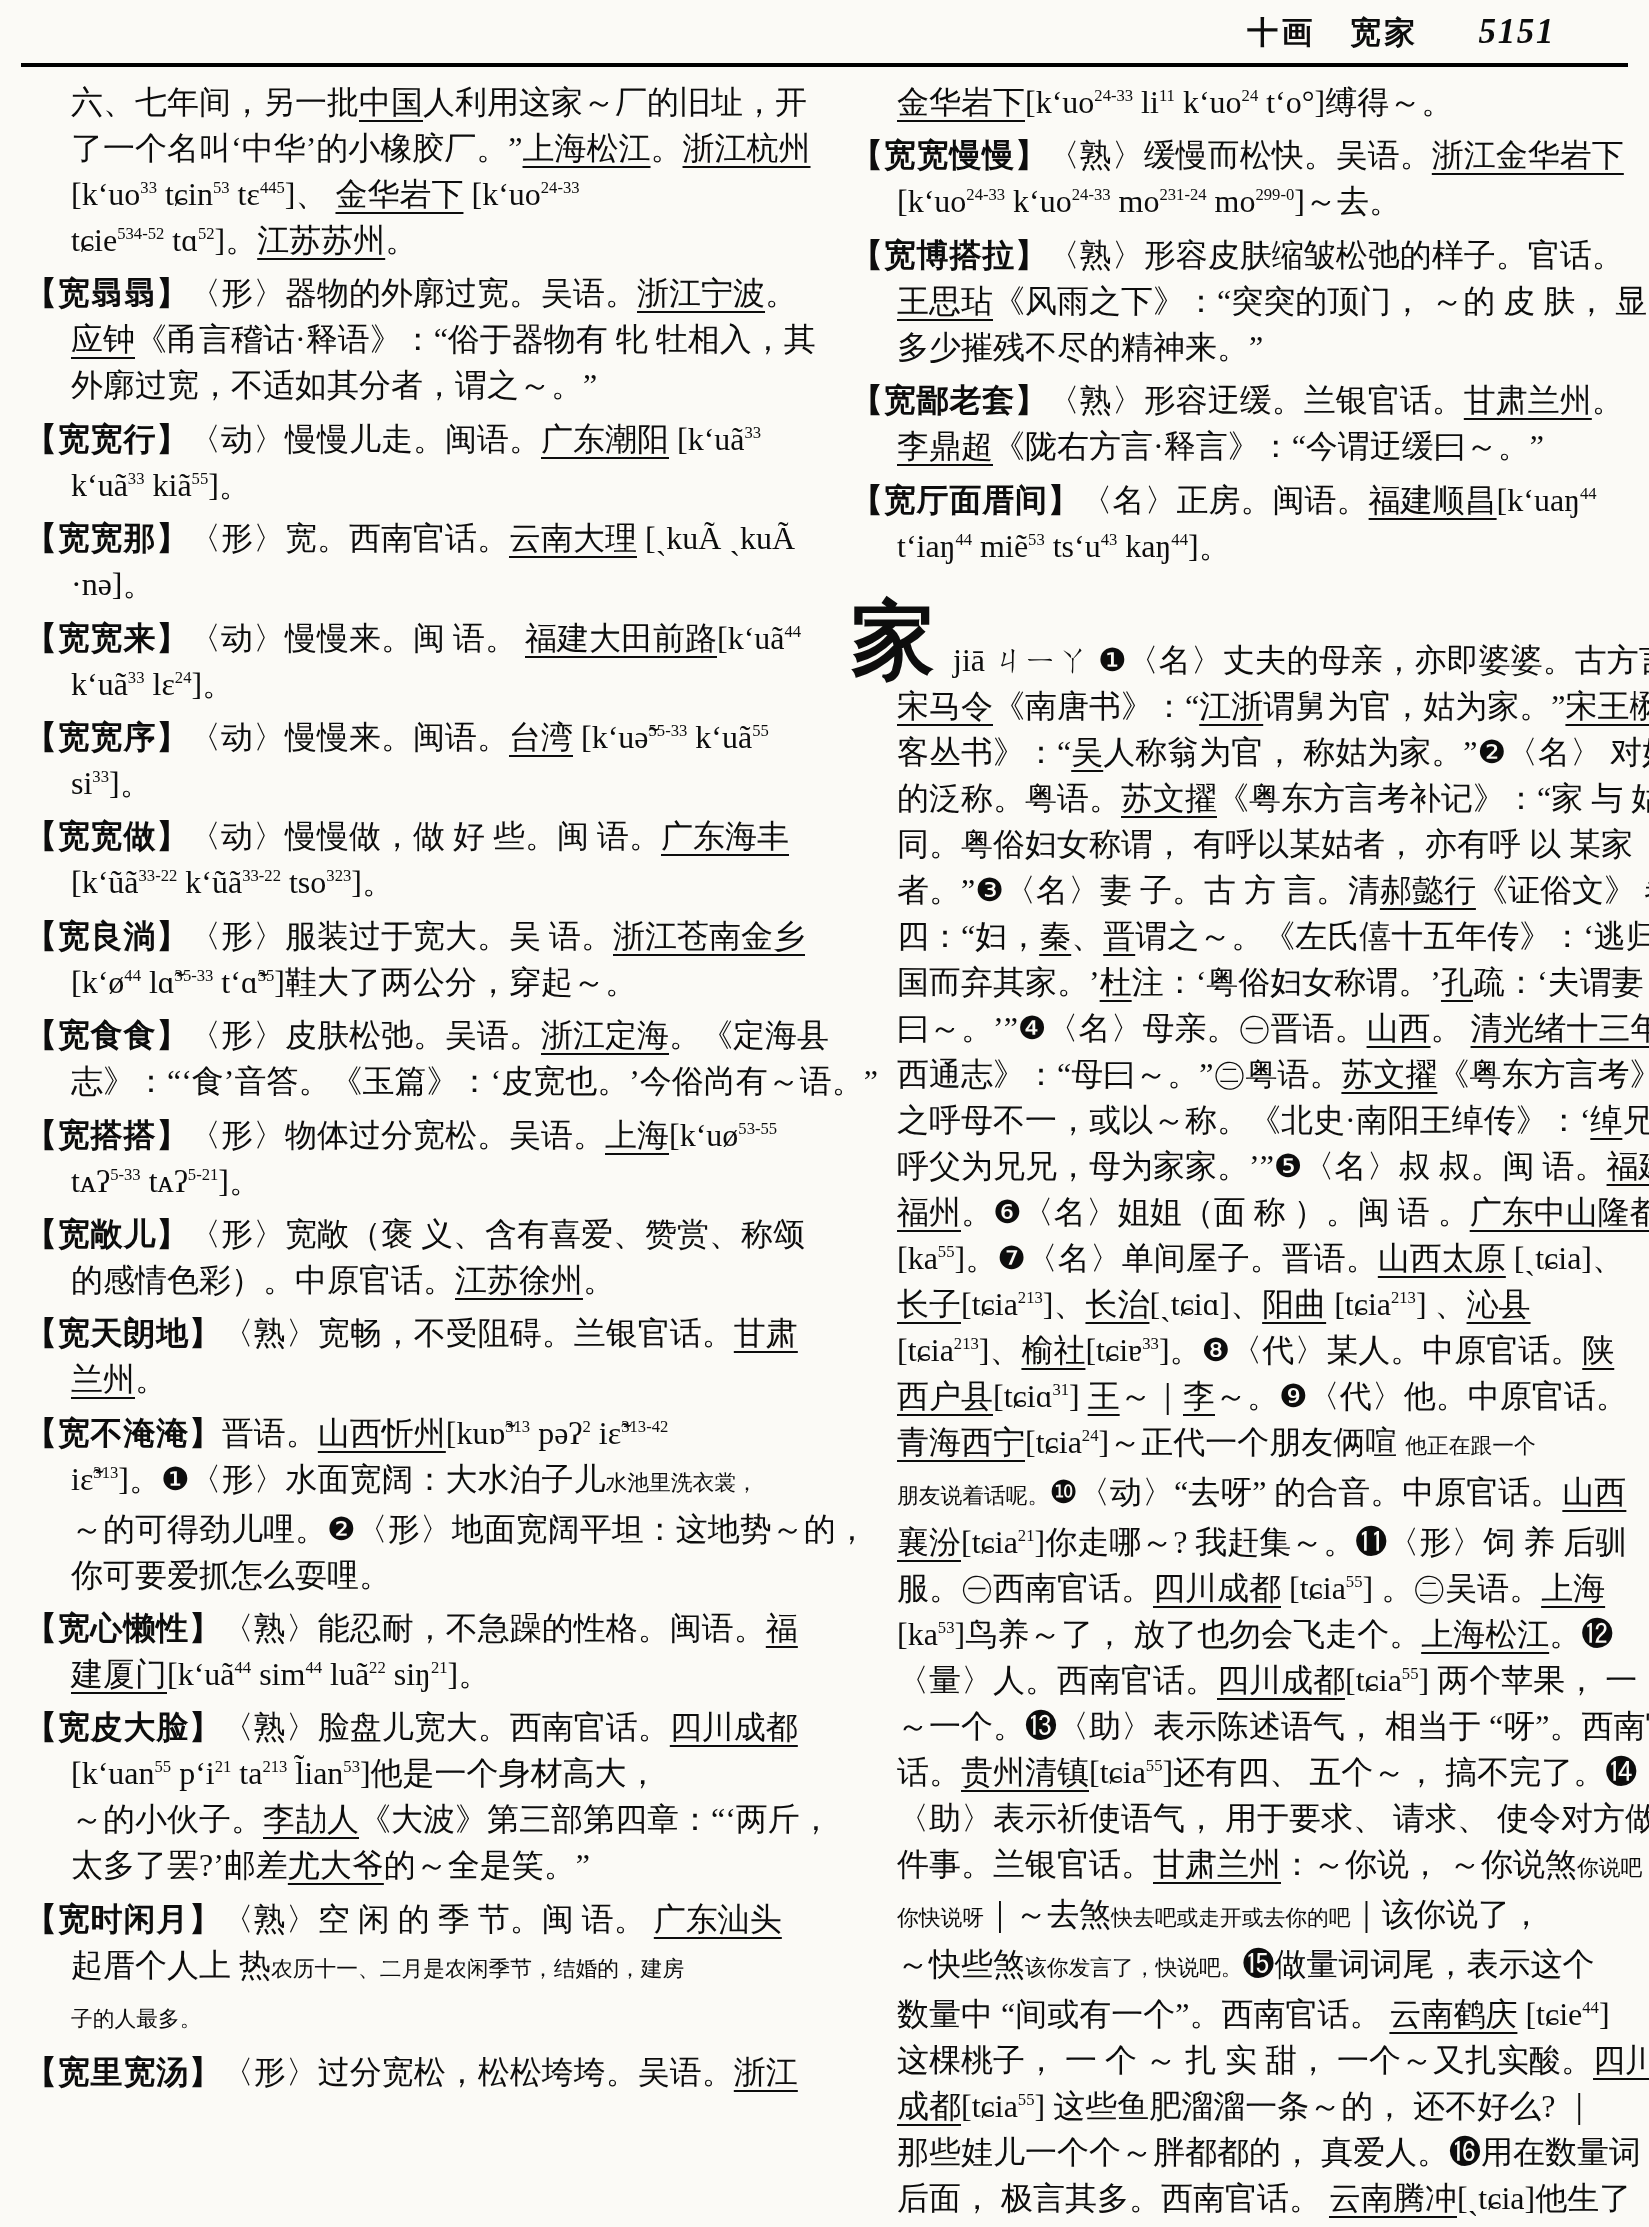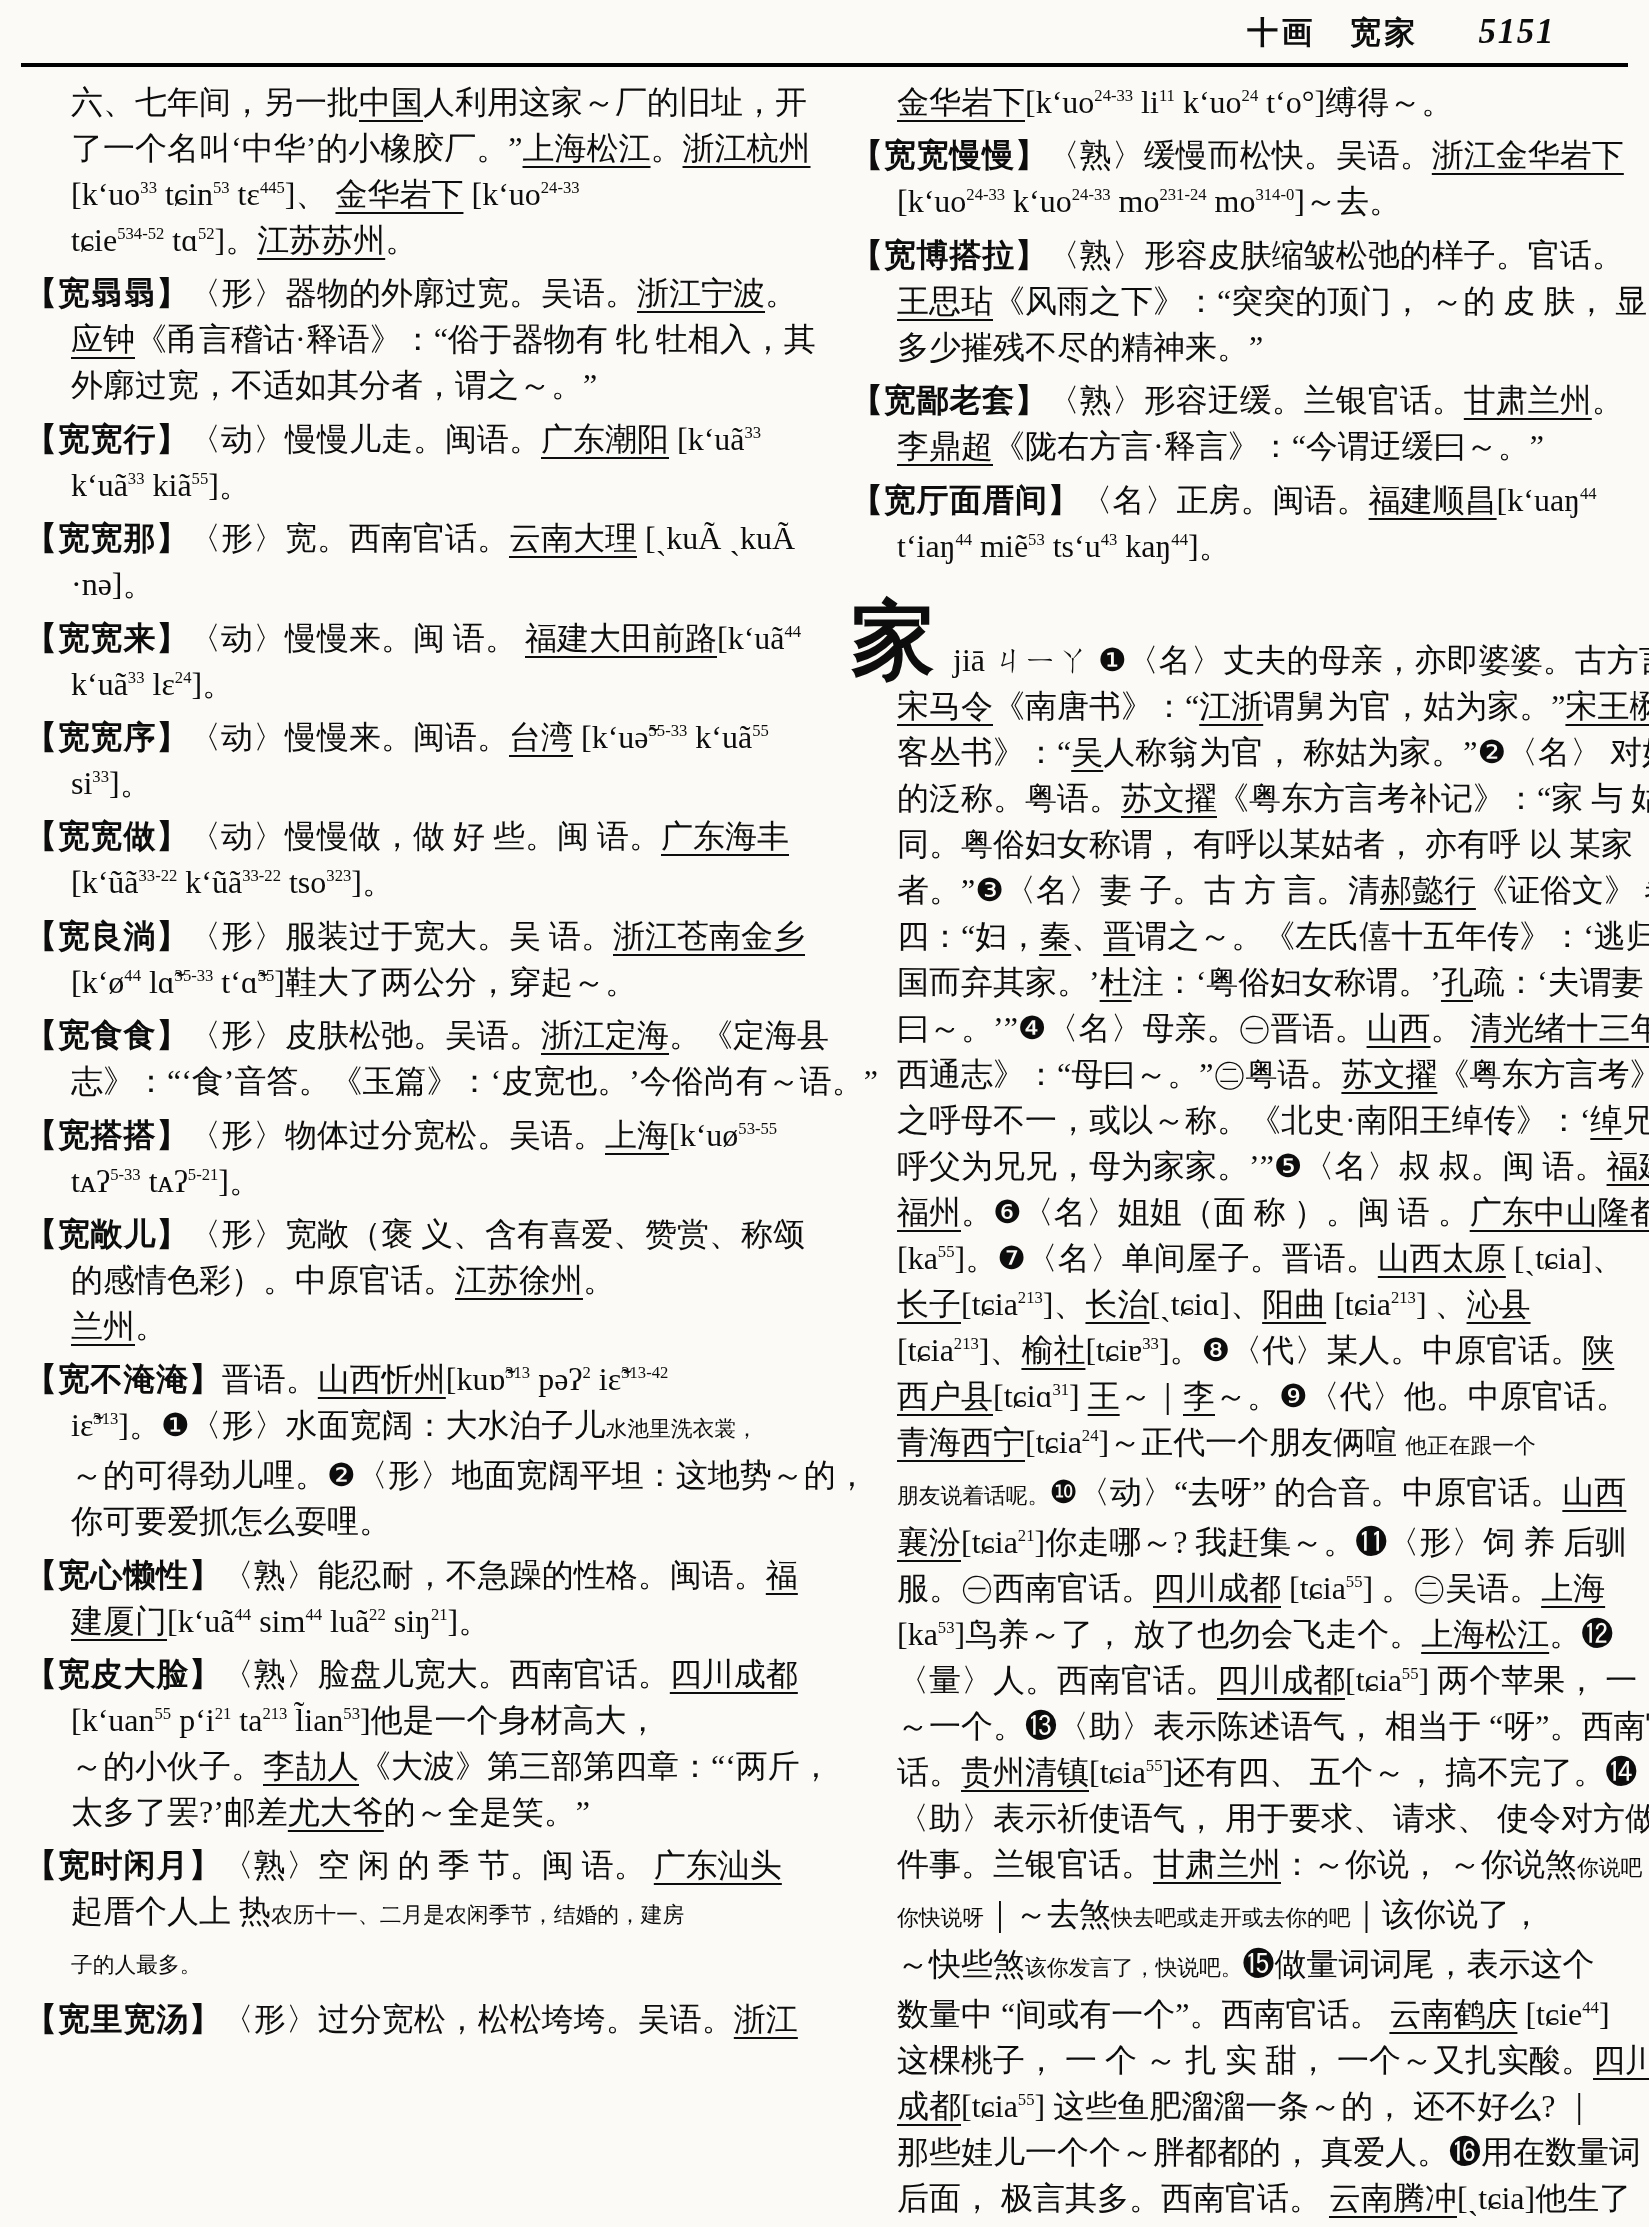--- a/index.html
+++ b/index.html
@@ -69,40 +69,41 @@
       <div class="line head"><span class="b">【宽宽做】</span><span>〈动〉慢慢做，做 好 些。闽 语。</span><span class="u">广东海丰</span></div>
       <div class="line ind"><span>[k‘ũã</span><span class="s">33-22</span><span> k‘ũã</span><span class="s">33-22</span><span> tso</span><span class="s">323</span><span>]。</span></div>
       <div class="line head"><span class="b">【宽良淌】</span><span>〈形〉服装过于宽大。吴 语。</span><span class="u">浙江苍南金乡</span></div>
       <div class="line ind"><span>[k‘ø</span><span class="s">44</span><span>  lɑ̃</span><span class="s">35-33</span><span>  t‘ɑ̃</span><span class="s">35</span><span>]鞋大了两公分，穿起～。</span></div>
       <div class="line head"><span class="b">【宽食食】</span><span>〈形〉皮肤松弛。吴语。</span><span class="u">浙江定海</span><span>。《定海县</span></div>
       <div class="line ind"><span>志》：“‘食’音答。《玉篇》：‘皮宽也。’今俗尚有～语。”</span></div>
       <div class="line head"><span class="b">【宽搭搭】</span><span>〈形〉物体过分宽松。吴语。</span><span class="u">上海</span><span>[k‘uø</span><span class="s">53-55</span></div>
       <div class="line ind"><span>tᴀʔ</span><span class="s">5-33</span><span> tᴀʔ</span><span class="s">5-21</span><span>]。</span></div>
       <div class="line head"><span class="b">【宽敞儿】</span><span>〈形〉宽敞（褒 义、含有喜爱、赞赏、称颂</span></div>
       <div class="line ind"><span>的感情色彩）。中原官话。</span><span class="u">江苏徐州</span><span>。</span></div>
+      <div class="line head"><span class="b">【宽天朗地】</span><span>〈熟〉宽畅，不受阻碍。兰银官话。</span><span class="u">甘肃</span></div>
       <div class="line ind"><span class="u">兰州</span><span>。</span></div>
       <div class="line head"><span class="b">【宽不淹淹】</span><span>晋语。</span><span class="u">山西忻州</span><span>[kuɒ̃</span><span class="s">313</span><span> pəʔ</span><span class="s">2</span><span> iɛ̃</span><span class="s">313-42</span></div>
       <div class="line ind"><span>iɛ̃</span><span class="s">313</span><span>]。❶〈形〉水面宽阔：大水泊子儿</span><span class="g">水池里洗衣裳，</span></div>
       <div class="line ind"><span>～的可得劲儿哩。❷〈形〉地面宽阔平坦：这地势～的，</span></div>
       <div class="line ind"><span>你可要爱抓怎么耍哩。</span></div>
       <div class="line head"><span class="b">【宽心懒性】</span><span>〈熟〉能忍耐，不急躁的性格。闽语。</span><span class="u">福</span></div>
       <div class="line ind"><span class="u">建厦门</span><span>[k‘uã</span><span class="s">44</span><span> sim</span><span class="s">44</span><span> luã</span><span class="s">22</span><span>  siŋ</span><span class="s">21</span><span>]。</span></div>
       <div class="line head"><span class="b">【宽皮大脸】</span><span>〈熟〉脸盘儿宽大。西南官话。</span><span class="u">四川成都</span></div>
       <div class="line ind"><span>[k‘uan</span><span class="s">55</span><span> p‘i</span><span class="s">21</span><span>  ta</span><span class="s">213</span><span>  l̃ian</span><span class="s">53</span><span>]他是一个身材高大，</span></div>
       <div class="line ind"><span>～的小伙子。</span><span class="u">李劼人</span><span>《大波》第三部第四章：“‘两斤，</span></div>
       <div class="line ind"><span>太多了罢?’邮差</span><span class="u">尤大爷</span><span>的～全是笑。”</span></div>
       <div class="line head"><span class="b">【宽时闲月】</span><span>〈熟〉空 闲 的 季 节。闽 语。 </span><span class="u">广东汕头</span></div>
       <div class="line ind"><span>起厝个人上 热</span><span class="g">农历十一、二月是农闲季节，结婚的，建房</span></div>
       <div class="line ind"><span class="g">子的人最多。</span></div>
       <div class="line head"><span class="b">【宽里宽汤】</span><span>〈形〉过分宽松，松松垮垮。吴语。</span><span class="u">浙江</span></div>
     </div>
   <div class="col" id="col-right">
       <div class="line ind"><span class="u">金华岩下</span><span>[k‘uo</span><span class="s">24-33</span><span>  li</span><span class="s">11</span><span>  k‘uo</span><span class="s">24</span><span>  t‘o°]缚得～。</span></div>
       <div class="line head"><span class="b">【宽宽慢慢】</span><span>〈熟〉缓慢而松快。吴语。</span><span class="u">浙江金华岩下</span></div>
-      <div class="line ind"><span>[k‘uo</span><span class="s">24-33</span><span> k‘uo</span><span class="s">24-33</span><span> mo</span><span class="s">231-24</span><span> mo</span><span class="s">314-0</span><span>]～去。</span></div>
+      <div class="line ind"><span>[k‘uo</span><span class="s">24-33</span><span> k‘uo</span><span class="s">24-33</span><span> mo</span><span class="s">231-24</span><span> mo</span><span class="s">299-0</span><span>]～去。</span></div>
       <div class="line head"><span class="b">【宽博搭拉】</span><span>〈熟〉形容皮肤缩皱松弛的样子。官话。</span></div>
       <div class="line ind"><span class="u">王思玷</span><span>《风雨之下》：“突突的顶门， ～的 皮 肤， 显出</span></div>
       <div class="line ind"><span>多少摧残不尽的精神来。”</span></div>
       <div class="line head"><span class="b">【宽鄙老套】</span><span>〈熟〉形容迂缓。兰银官话。</span><span class="u">甘肃兰州</span><span>。</span></div>
       <div class="line ind"><span class="u">李鼎超</span><span>《陇右方言·释言》：“今谓迂缓曰～。”</span></div>
       <div class="line head"><span class="b">【宽厅面厝间】</span><span>〈名〉正房。闽语。</span><span class="u">福建顺昌</span><span>[k‘uaŋ</span><span class="s">44</span></div>
       <div class="line ind"><span>t‘iaŋ</span><span class="s">44</span><span> miẽ</span><span class="s">53</span><span> ts‘u</span><span class="s">43</span><span>  kaŋ</span><span class="s">44</span><span>]。</span></div>
       <div class="line jia-row">
         <span class="bigchar">家</span>
         <span>jiā ㄐㄧㄚ ❶〈名〉丈夫的母亲，亦即婆婆。古方言。</span>

